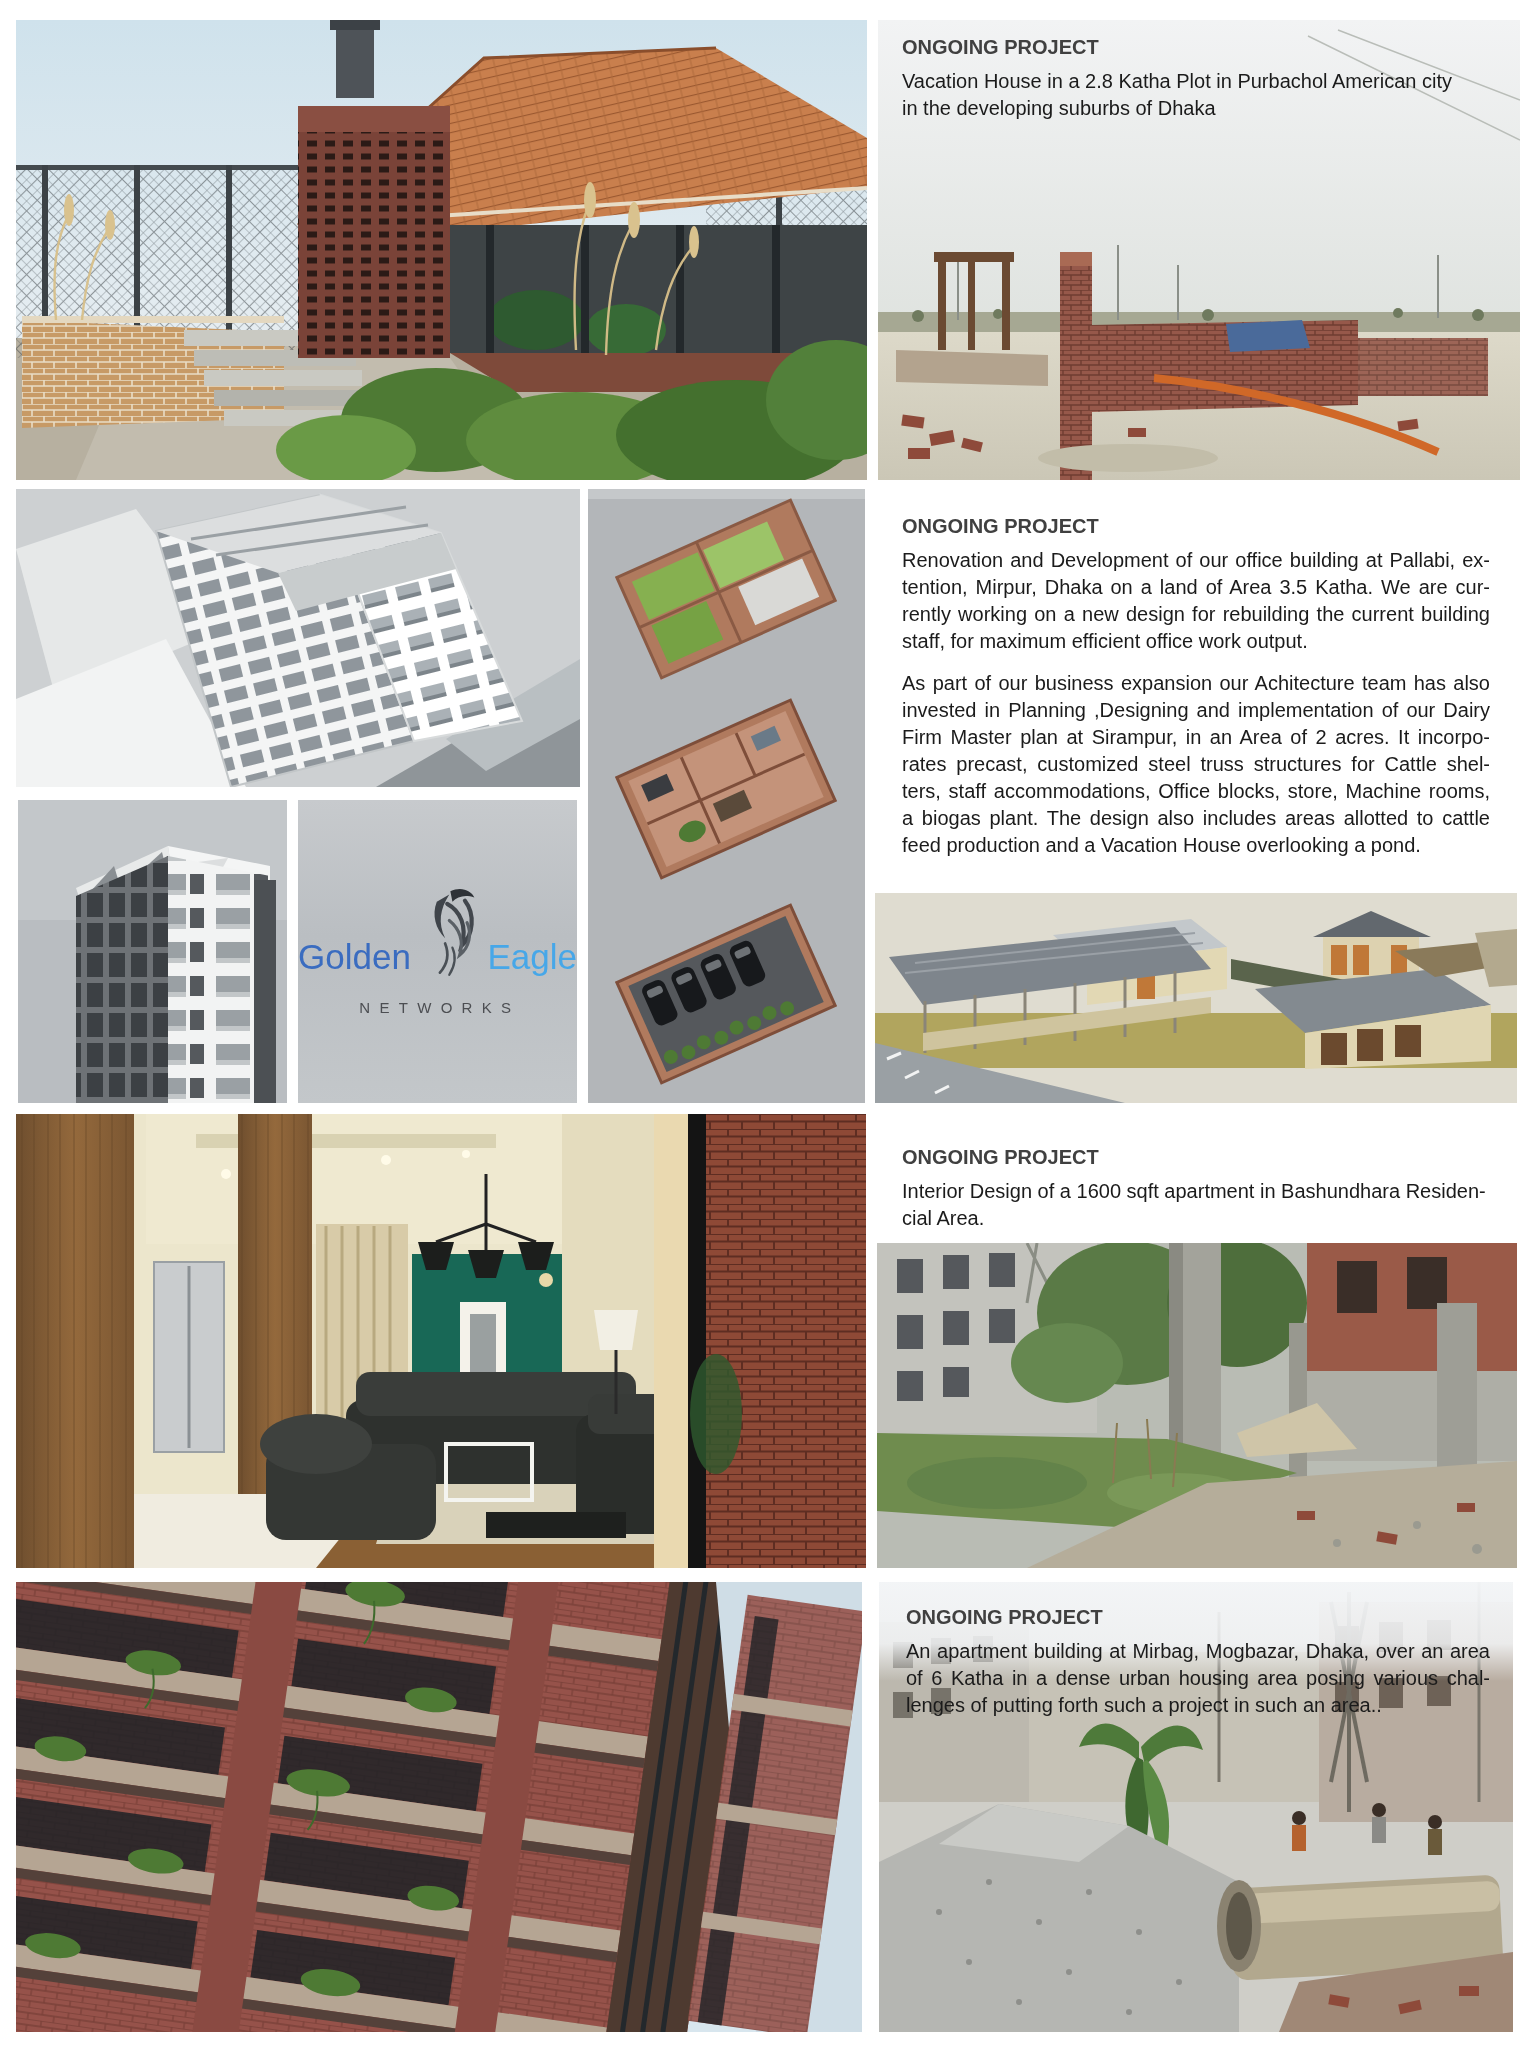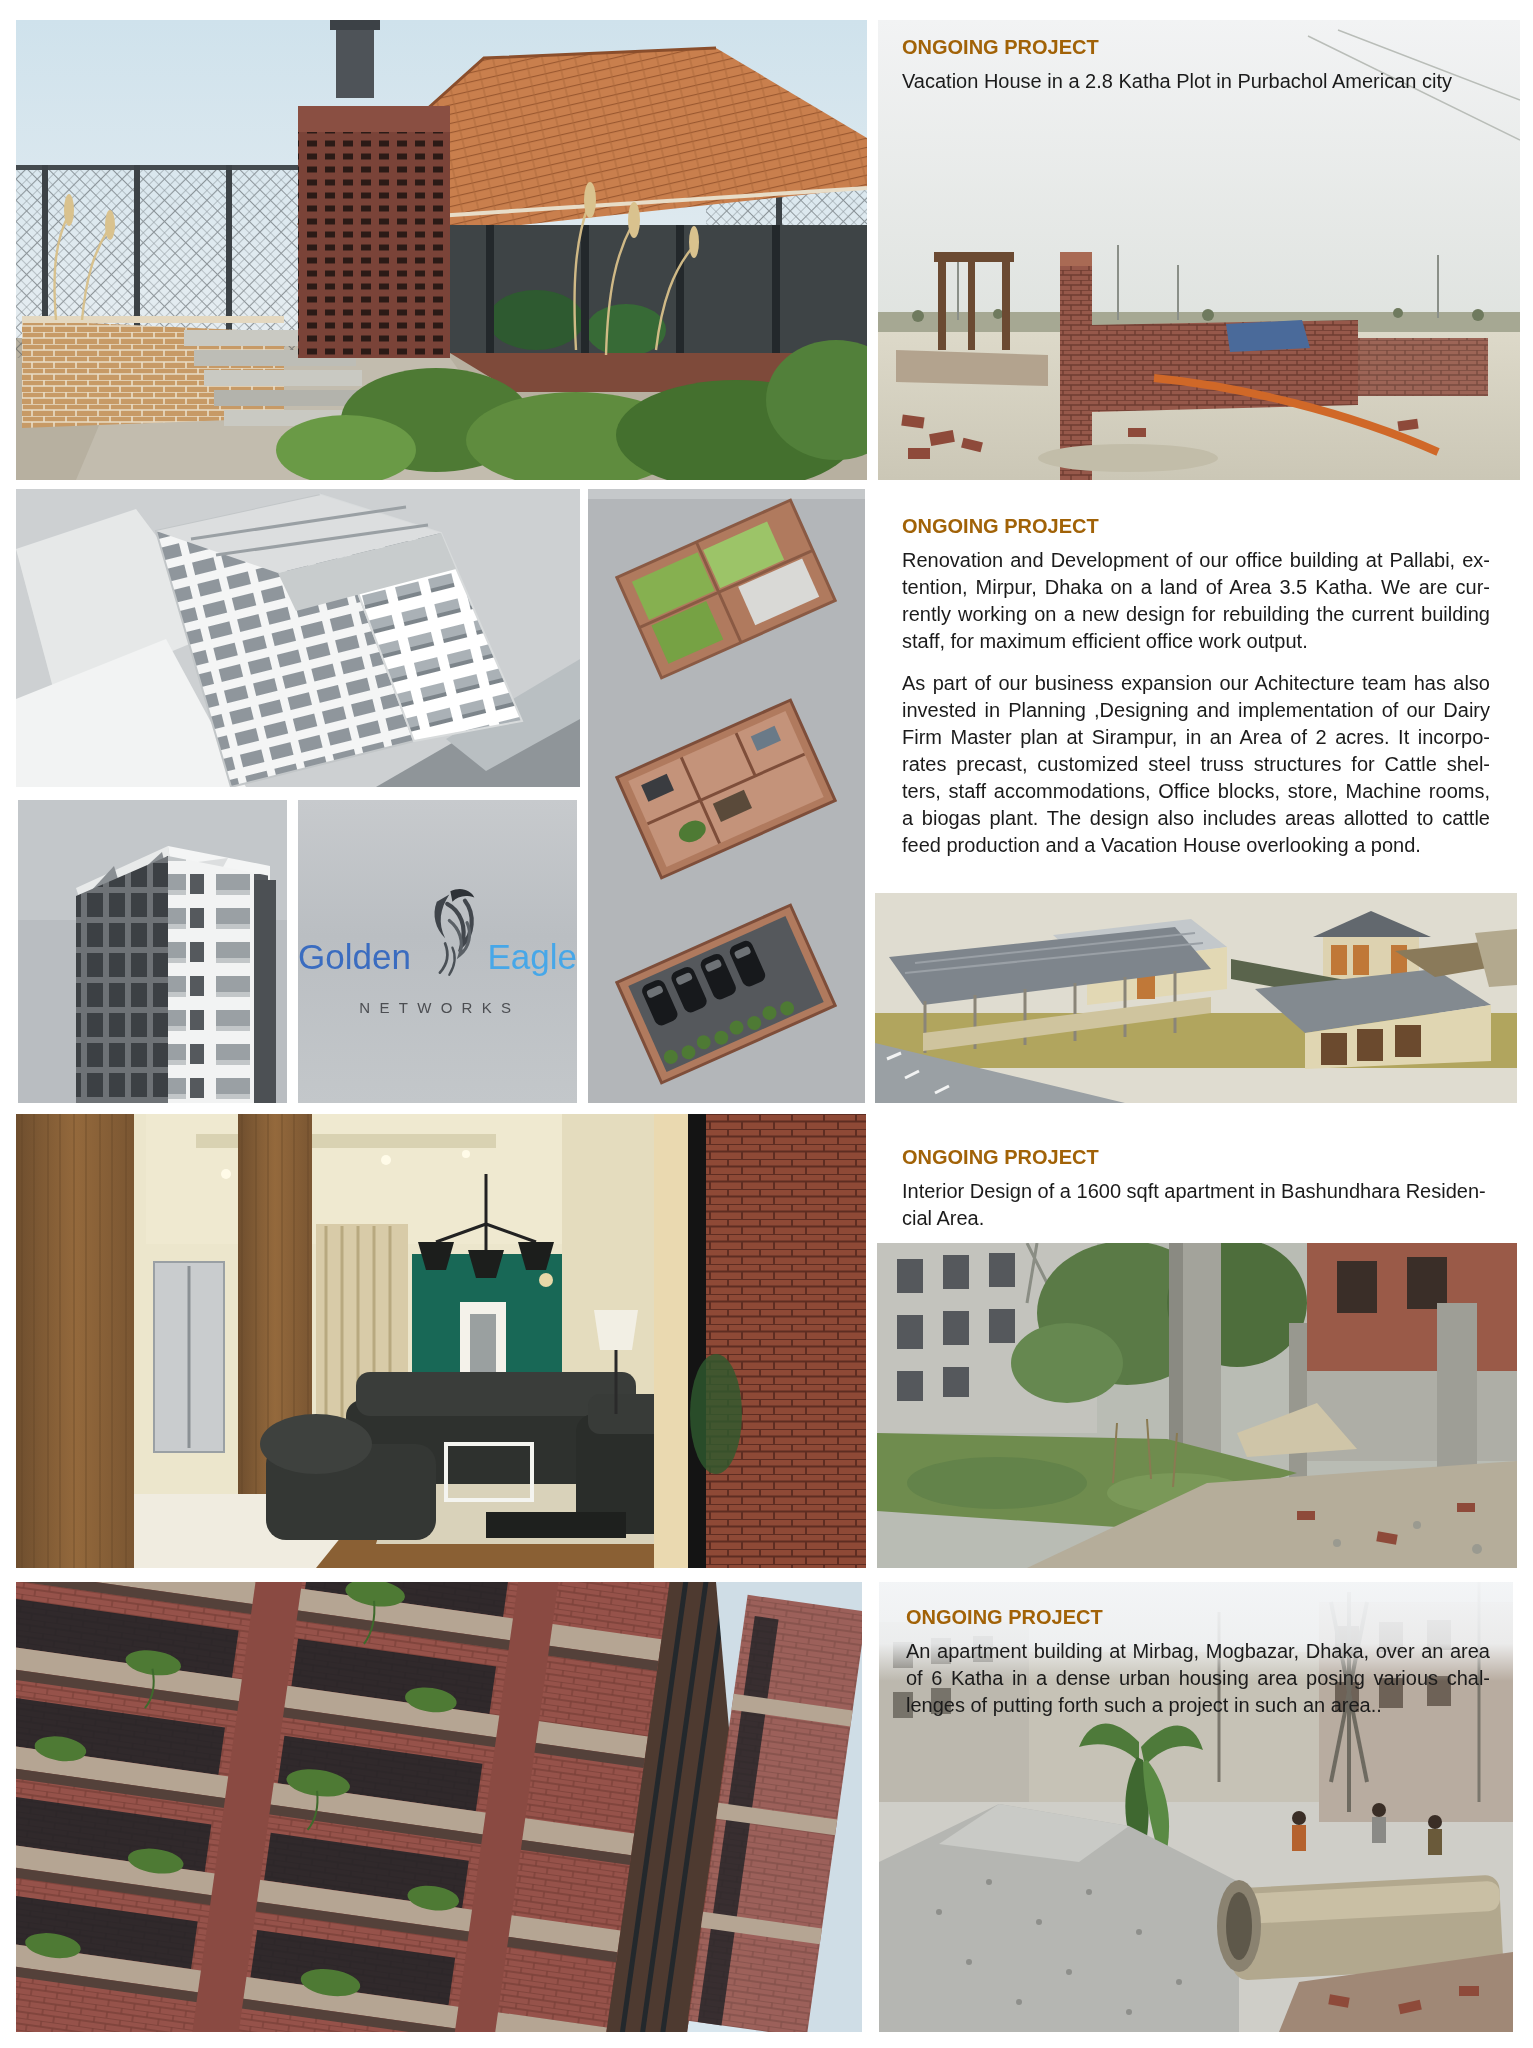--- a/index.html
+++ b/index.html
@@ -1,21 +1,21 @@
 <!DOCTYPE html>
 <html><head>
 <meta charset="utf-8">
 <style>
   html,body{margin:0;padding:0;background:#ffffff;}
   .page{position:relative;width:1533px;height:2048px;background:#ffffff;
         font-family:"Liberation Sans",sans-serif;overflow:hidden;}
   .tile{position:absolute;overflow:hidden;}
   .tile svg{display:block;width:100%;height:100%;}
   .tb{position:absolute;color:#1b1b1b;font-size:20px;line-height:27px;z-index:5;}
-  .tb h3{margin:0 0 7px 0;font-size:20px;font-weight:bold;color:#a16207;}
+  .tb h3{margin:0 0 7px 0;font-size:20px;font-weight:bold;color:#404040;}
   .para{margin:0;}
   .para + .para{margin-top:15px;}
   .jl{text-align:justify;text-align-last:justify;}
   
   .logo-tile{background:linear-gradient(180deg,#c7cacd 0%,#babec2 45%,#c3c7ca 100%);}
   .logo-wrap{position:absolute;left:0;right:0;top:84px;display:flex;flex-direction:column;align-items:center;}
   .logo-row{display:flex;align-items:flex-end;gap:7px;}
   .lg1{font-size:35px;color:#3a6cc0;line-height:1;}
   .lg2{font-size:35px;color:#47a7e8;line-height:1;}
   .eagle{width:52px;height:86px;margin-bottom:-4px;}
@@ -182,20 +182,21 @@
           <rect x="520" y="400" width="20" height="10" transform="rotate(-8 530 405)"></rect>
       </g>
       <ellipse cx="250" cy="438" rx="90" ry="14" fill="#c2bda9"></ellipse>
     </svg>
   </div>
 
   <div class="tb" style="left:902px;top:34px;width:600px;">
     <h3>ONGOING PROJECT</h3>
     <div class="para">
       <div>Vacation House in a 2.8 Katha Plot in Purbachol American city</div>
+      <div>in the developing suburbs of Dhaka</div>
     </div>
   </div>
 
   <div class="tile" style="left:16px;top:489px;width:564px;height:298px;">
     <svg viewBox="0 0 564 298" preserveAspectRatio="none">
       <defs>
         <pattern id="wt-win" width="30" height="22" patternUnits="userSpaceOnUse" patternTransform="rotate(-14)">
           <rect width="30" height="22" fill="#f4f5f5"></rect>
             <rect x="3" y="4" width="22" height="13" fill="#8f969c"></rect>
         </pattern>

